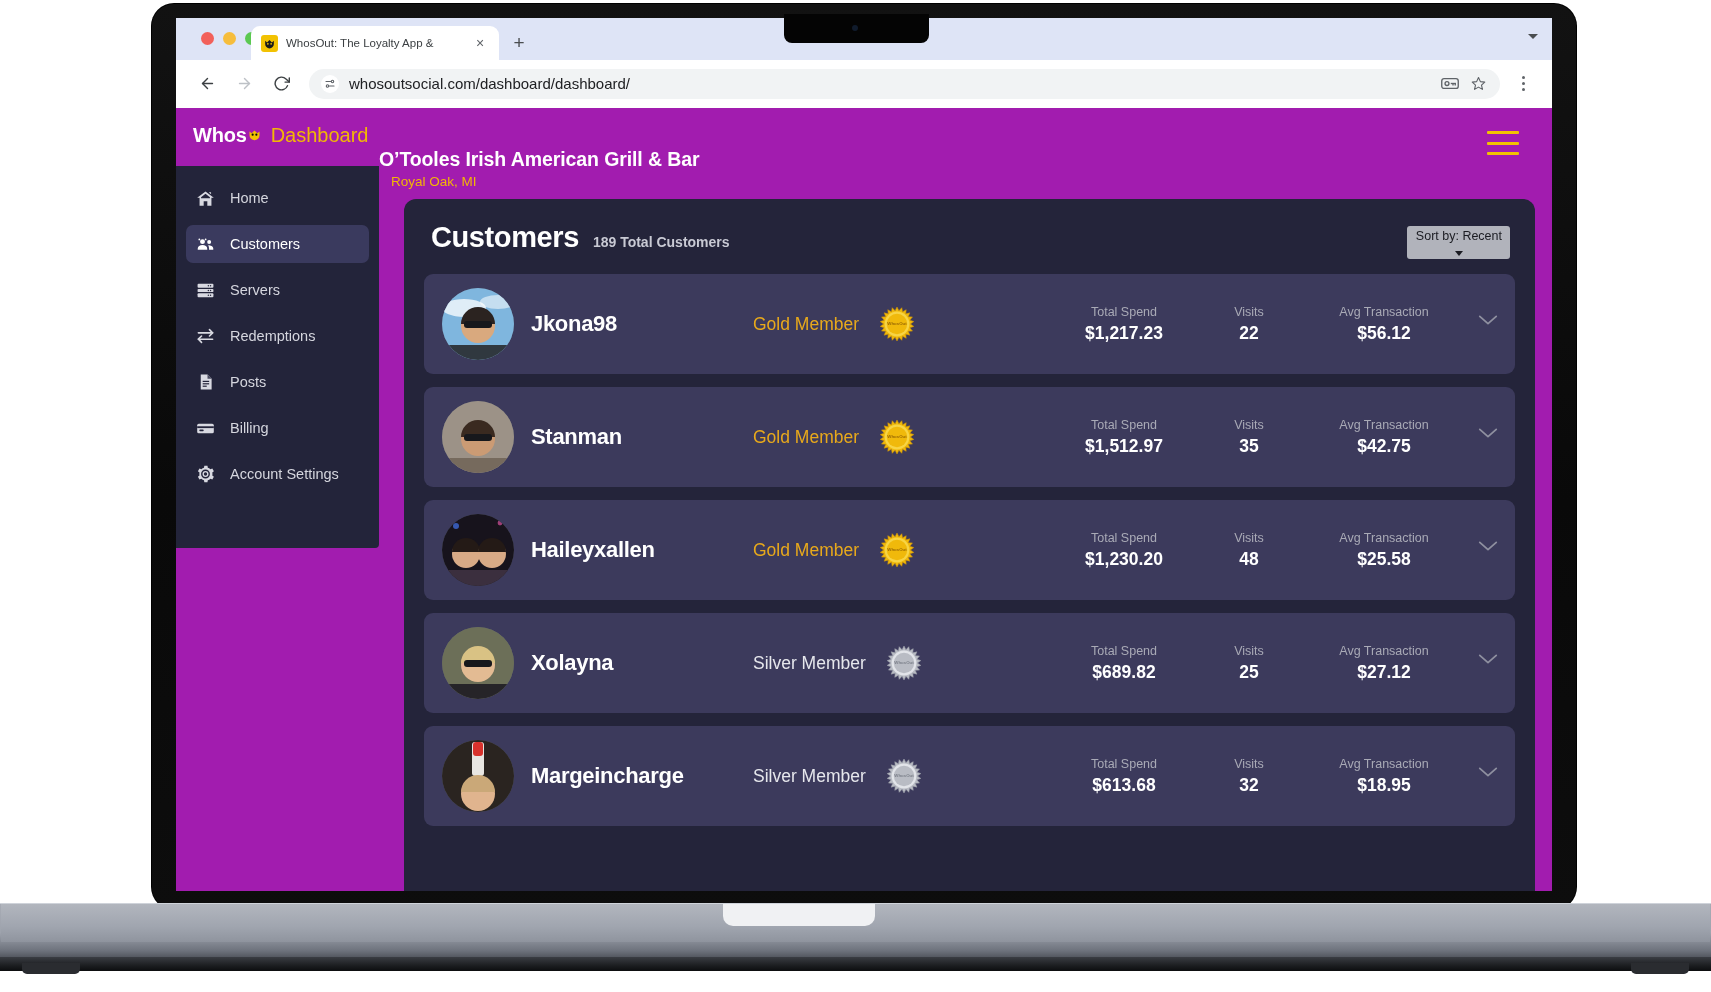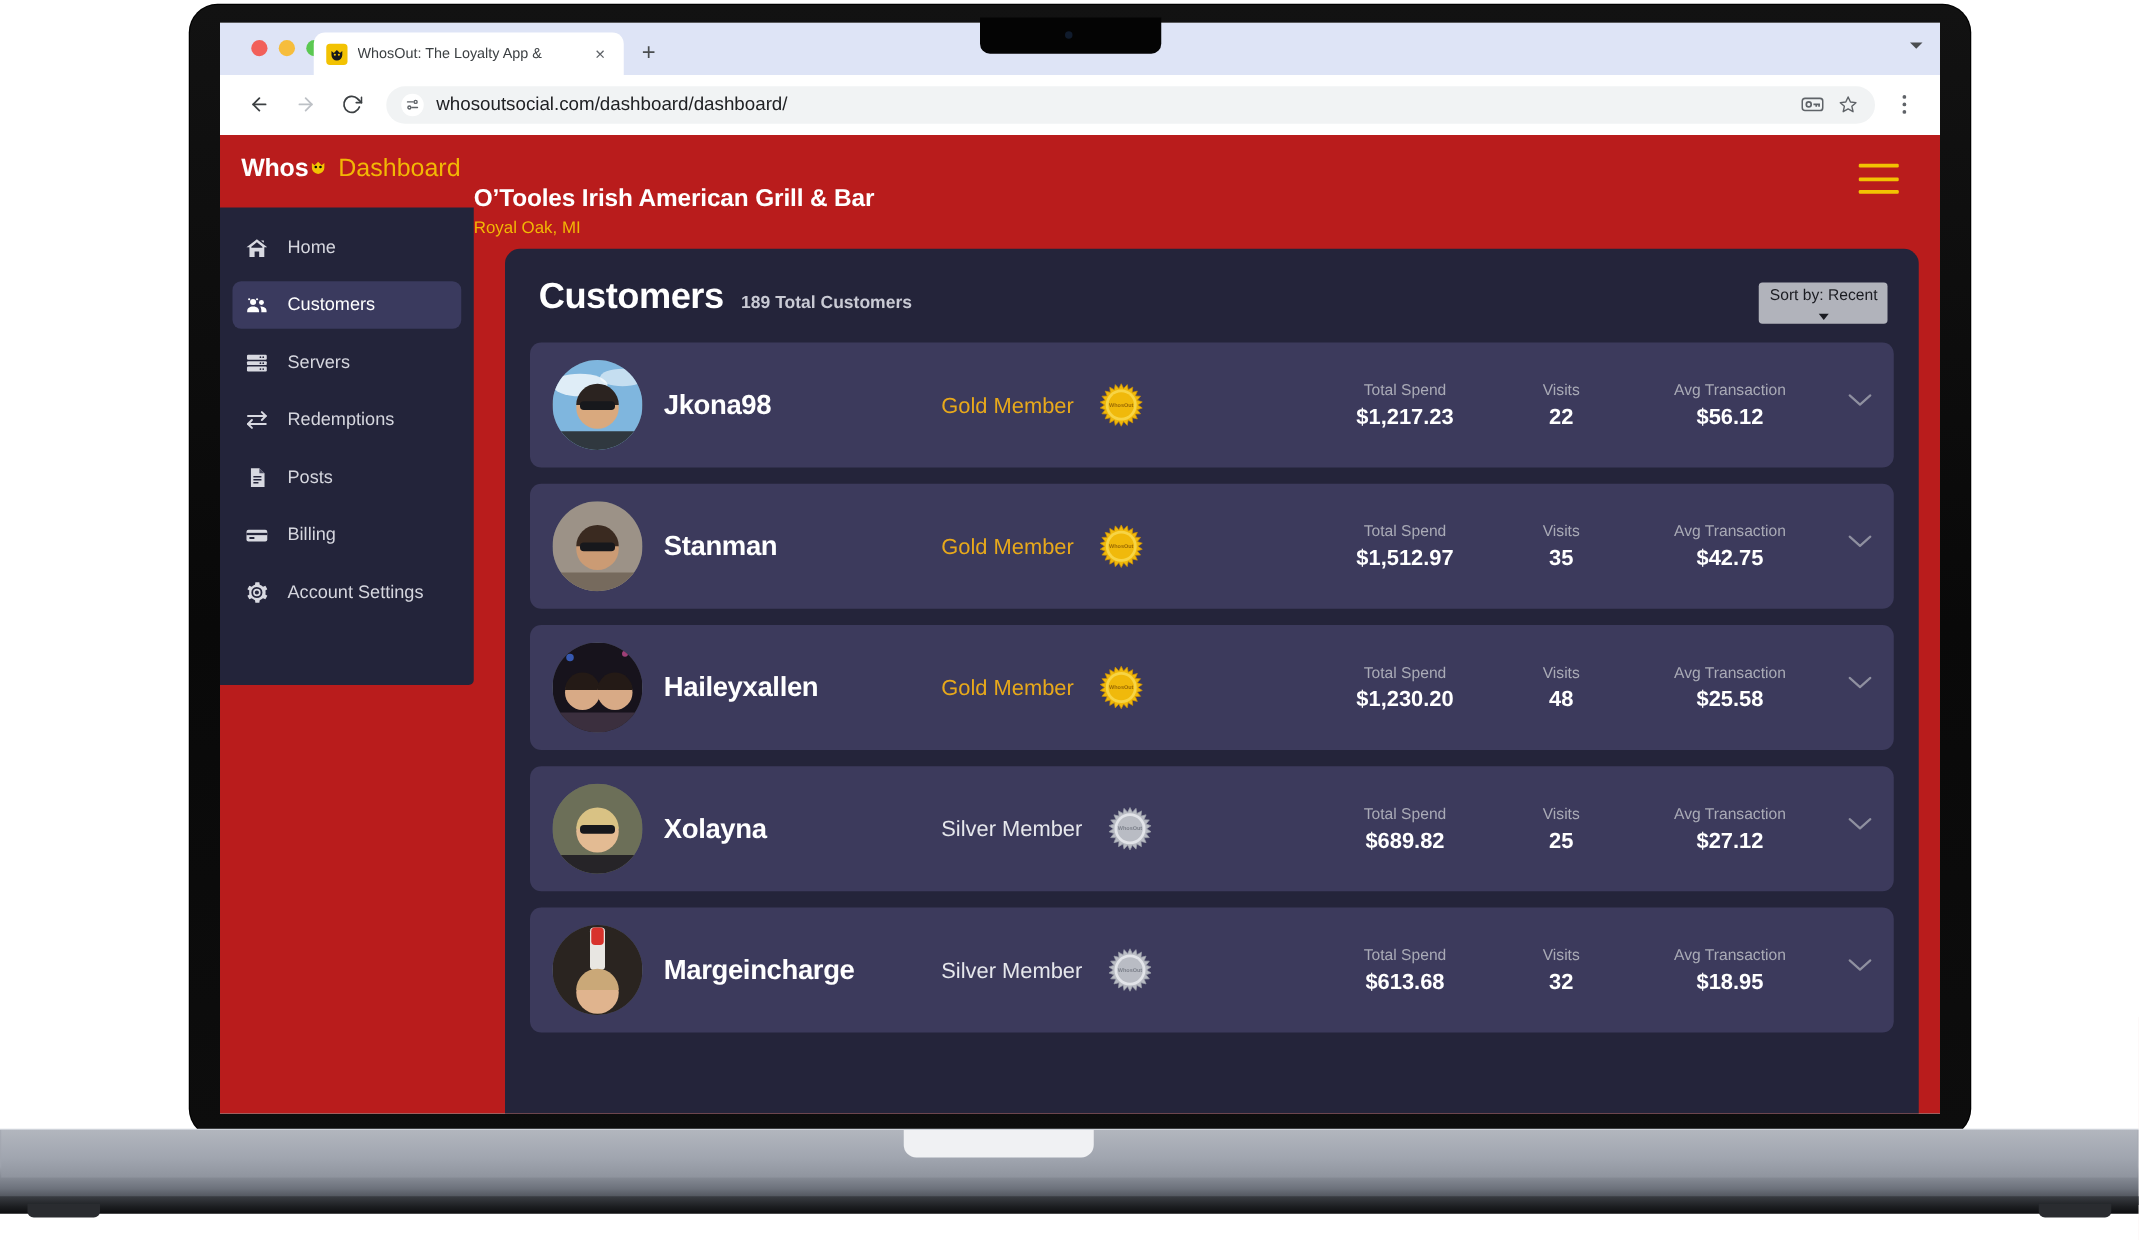--- a/index.html
+++ b/index.html
@@ -256,21 +256,21 @@
     display:flex; flex-direction:column; align-items:center; justify-content:center; gap:3px;
     flex: 0 0 auto;
   }
   .dots-menu i { width:3px; height:3px; border-radius:50%; background:#5f6368; display:block; }
 
   
   .viewport {
     position: relative;
     width: 1376px;
     height: 783px;
-    background: #b91c1c;
+    background: #a21caf;
     overflow: hidden;
   }
 
   .app-header {
     position: absolute;
     left: 0; top: 0;
     width: 100%;
     height: 58px;
   }
   .brand {
@@ -324,20 +324,21 @@
   .venue-name {
     font-size: 19.5px;
     font-weight: 700;
     letter-spacing: -0.1px;
     color: #ffffff;
   }
   .venue-loc {
     font-size: 13.5px;
     color: #f2b705;
     margin-top: 3px;
+    margin-left: 12px;
   }
 
   
   .sidebar {
     position: absolute;
     left: 0px;
     top: 58px;
     width: 203px;
     height: 382px;
     background: #23243a;

